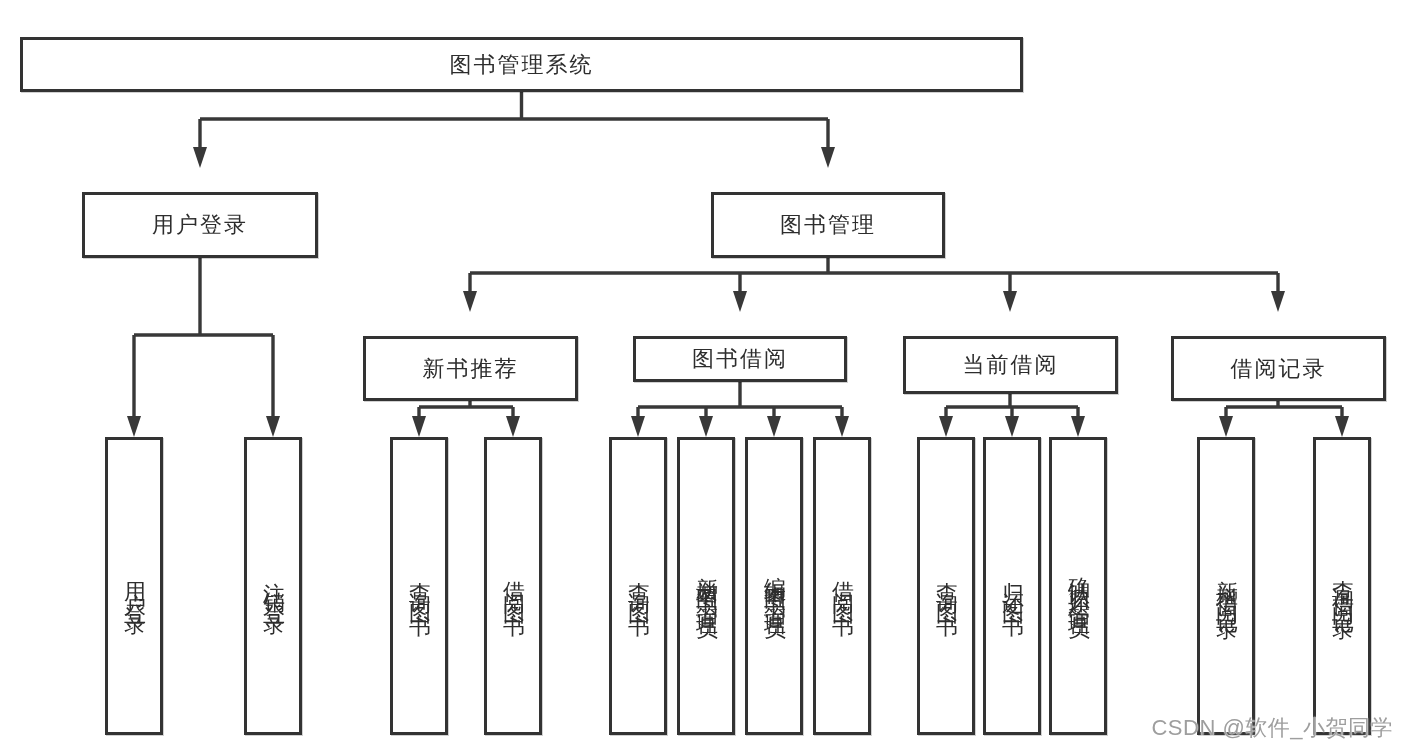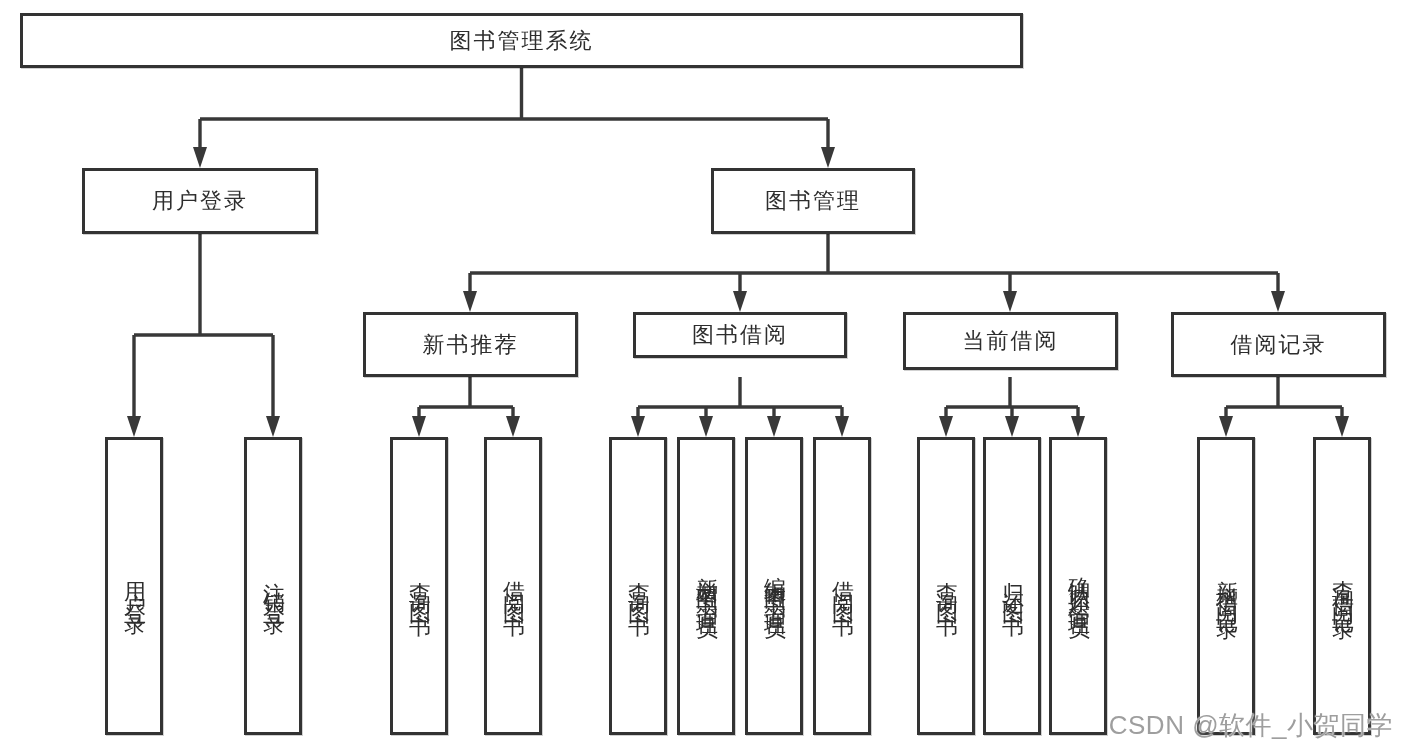--- a/index.html
+++ b/index.html
@@ -25,35 +25,36 @@
     color: #2d2d2d;
     box-shadow: 1px 1px 0 rgba(0,0,0,0.18);
   }
   .box.h {
     display: flex;
     align-items: center;
     justify-content: center;
     font-size: 22px;
     letter-spacing: 2px;
     white-space: nowrap;
+    margin-top: 24px;
   }
   .box.v {
     writing-mode: vertical-rl;
     text-align: center;
     font-size: 22px;
     letter-spacing: 11px;
     line-height: 50px; 
   }
   .box.v.mid   { letter-spacing: 8px; }
   .box.v.tight { letter-spacing: 6px; }
   .watermark {
     position: absolute;
     right: 12px;
     bottom: 4px;
-    font-size: 26px;
+    font-size: 22px;
     color: #9e9e9e;
     letter-spacing: 0.5px;
     text-shadow: 0 0 2px #ffffff, 0 0 1px #ffffff;
     z-index: 5;
     white-space: nowrap;
   }
 </style>
 </head>
 <body>
 
@@ -95,21 +96,21 @@
       <polygon points="1005,416 1019,416 1012,437"></polygon>
       <polygon points="1071,416 1085,416 1078,437"></polygon>
       <polygon points="1219,416 1233,416 1226,437"></polygon>
       <polygon points="1335,416 1349,416 1342,437"></polygon>
     </g>
   </svg>
 
   <div class="box h" style="left:20px; top:13px; width:1003px; height:55px;">图书管理系统</div>
 
   <div class="box h" style="left:82px; top:168px; width:236px; height:66px;">用户登录</div>
-  <div class="box h" style="left:711px; top:168px; width:204px; height:66px;">图书管理</div>
+  <div class="box h" style="left:711px; top:168px; width:234px; height:66px;">图书管理</div>
 
   <div class="box h" style="left:363px; top:312px; width:215px; height:65px;">新书推荐</div>
   <div class="box h" style="left:633px; top:312px; width:214px; height:46px;">图书借阅</div>
   <div class="box h" style="left:903px; top:312px; width:215px; height:58px;">当前借阅</div>
   <div class="box h" style="left:1171px; top:312px; width:215px; height:65px;">借阅记录</div>
 
   <div class="box v" style="left:105px; top:437px; width:58px; height:298px;">用户登录</div>
   <div class="box v" style="left:244px; top:437px; width:58px; height:298px;">注销登录</div>
 
   <div class="box v" style="left:390px; top:437px; width:58px; height:298px;">查询图书</div>

